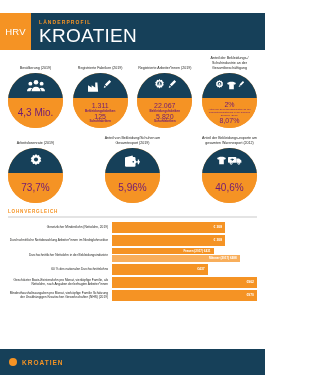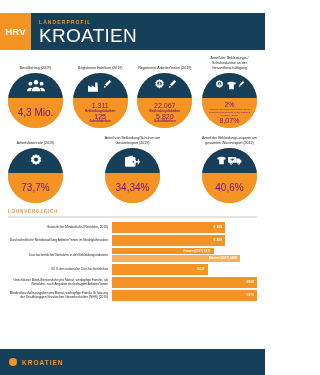--- a/index.html
+++ b/index.html
@@ -22,21 +22,21 @@
     width: 31px;
     background: #F59324;
     display: flex;
     align-items: center;
     justify-content: center;
     flex: 0 0 31px;
   }
   .hrv-block span {
     color: #ffffff;
     font-size: 9.5px;
-    font-weight: bold;
+    font-weight: normal;
     letter-spacing: .2px;
   }
   .header-titles {
     padding-left: 8px;
     display: flex;
     flex-direction: column;
     justify-content: center;
   }
   .kicker {
     color: #F59324;
@@ -335,21 +335,21 @@
         <div class="circle-top">
           <svg class="ico" width="15" height="12" viewBox="0 0 20 15">
             <rect x="0" y="2" width="14" height="13" rx="1.6" fill="#fff"></rect>
             <rect x="7" y="6.4" width="8" height="4.4" rx="1.6" fill="#fff"></rect>
             <circle cx="11" cy="8.6" r="1.1" fill="#164059"></circle>
             <path d="M2.2 2 10 0l.7 2z" fill="#fff"></path>
             <path d="M17 5.6h1.8v2.2H21v1.8h-2.2v2.2H17V9.6h-2.2V7.8H17z" fill="#fff"></path>
           </svg>
         </div>
         <div class="circle-bottom">
-          <div class="big-val">34,34%</div>
+          <div class="big-val">5,96%</div>
         </div>
       </div>
     </div>
 
     <div class="stat">
       <div class="stat-caption">Anteil der Bekleidungs-exporte am gesamten Warenexport (2012)</div>
       <div class="circle">
         <div class="circle-top">
           <svg class="ico" width="9" height="9" viewBox="0 0 14 12">
             <path d="M4.6 0h4.8l4.6 2.2-1.6 2.6-1.8-.9V12H3.4V3.9l-1.8.9L0 2.2z" fill="#fff"></path>

